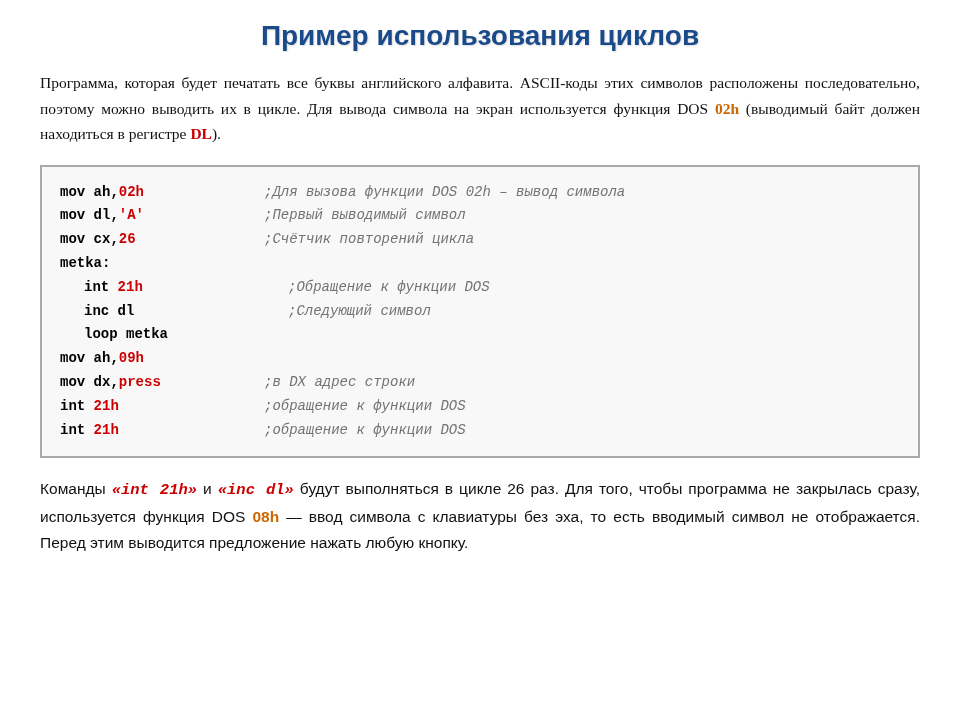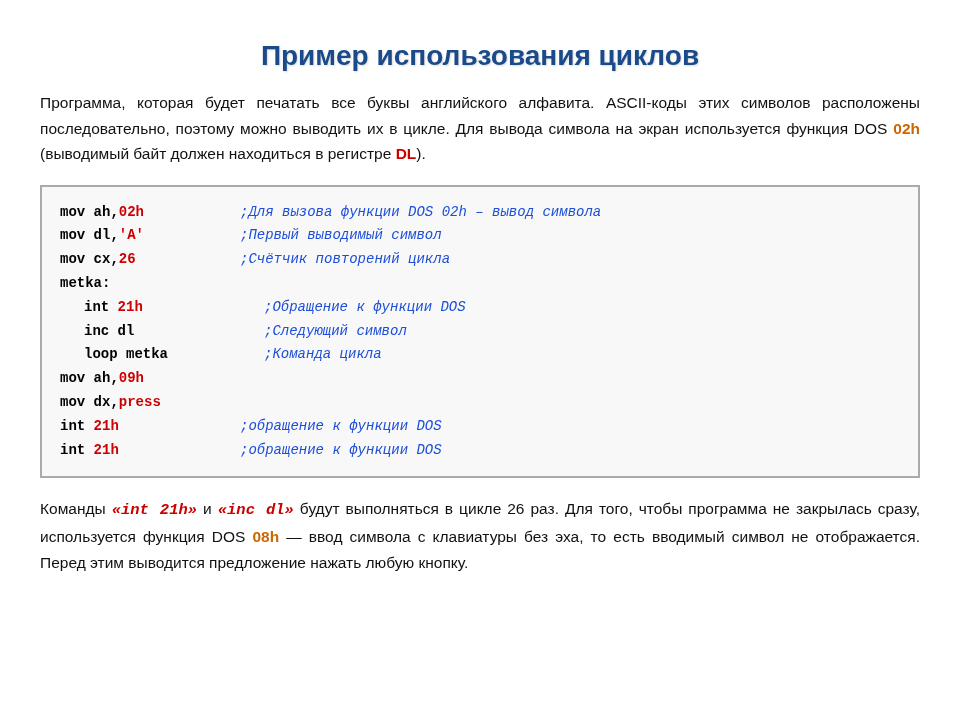--- a/index.html
+++ b/index.html
@@ -17,29 +17,29 @@
     }
 
     .page-title {
       text-align: center;
       font-size: 28px;
       font-weight: bold;
       color: #1a4a8a;
       text-shadow: 1px 1px 2px rgba(0,0,0,0.15);
       margin-bottom: 18px;
       font-family: Arial, sans-serif;
-      margin-top: 20px;
     }
 
     .intro-text {
       font-size: 15.5px;
       line-height: 1.65;
       color: #111111;
       margin-bottom: 18px;
       text-align: justify;
+      font-family: Liberation Serif, serif;
     }
 
     .intro-text .highlight-02h {
       color: #cc6600;
       font-weight: bold;
     }
 
     .intro-text .highlight-dl {
       color: #cc0000;
       font-weight: bold;
@@ -51,36 +51,37 @@
       padding: 14px 18px 14px 18px;
       margin-bottom: 18px;
       font-family: "Courier New", Courier, monospace;
       font-size: 14px;
       line-height: 1.7;
     }
 
     .code-line {
       display: flex;
       align-items: center;
+      gap: 24px;
     }
 
     .code-keyword {
       color: #000000;
       font-weight: bold;
       min-width: 180px;
       display: inline-block;
     }
 
     .code-keyword .red {
       color: #cc0000;
       font-weight: bold;
     }
 
     .code-comment {
-      color: #1d4ed8;
+      color: #737373;
       font-style: italic;
     }
 
     .code-indent {
       padding-left: 24px;
     }
 
     .outro-text {
       font-size: 15.5px;
       line-height: 1.65;
@@ -136,29 +137,29 @@
     <span class="code-comment">;Обращение к функции DOS</span>
   </div>
 
   <div class="code-line code-indent">
     <span class="code-keyword">inc dl</span>
     <span class="code-comment">;Следующий символ</span>
   </div>
 
   <div class="code-line code-indent">
     <span class="code-keyword">loop metka</span>
-    <span class="code-comment">;Команда цикла</span>
   </div>
 
   <div class="code-line">
     <span class="code-keyword">mov ah,<span class="red">09h</span></span>
   </div>
 
   <div class="code-line">
     <span class="code-keyword">mov dx,<span class="red">press</span></span>
+    <span class="code-comment">;в DX адрес строки</span>
   </div>
 
   <div class="code-line">
     <span class="code-keyword">int <span class="red">21h</span></span>
     <span class="code-comment">;обращение к функции DOS</span>
   </div>
 
 
   <div class="code-line">
     <span class="code-keyword">int <span class="red">21h</span></span>

